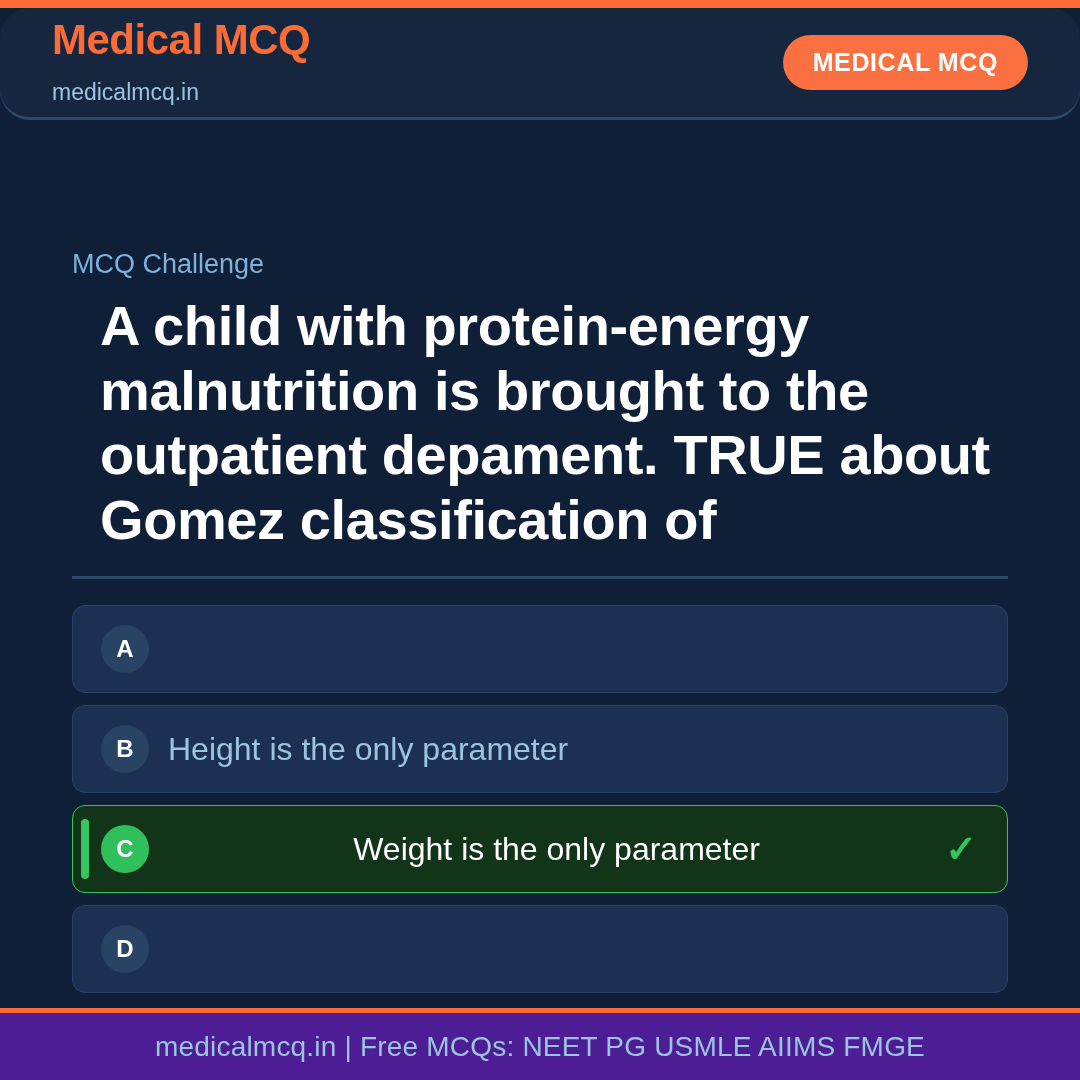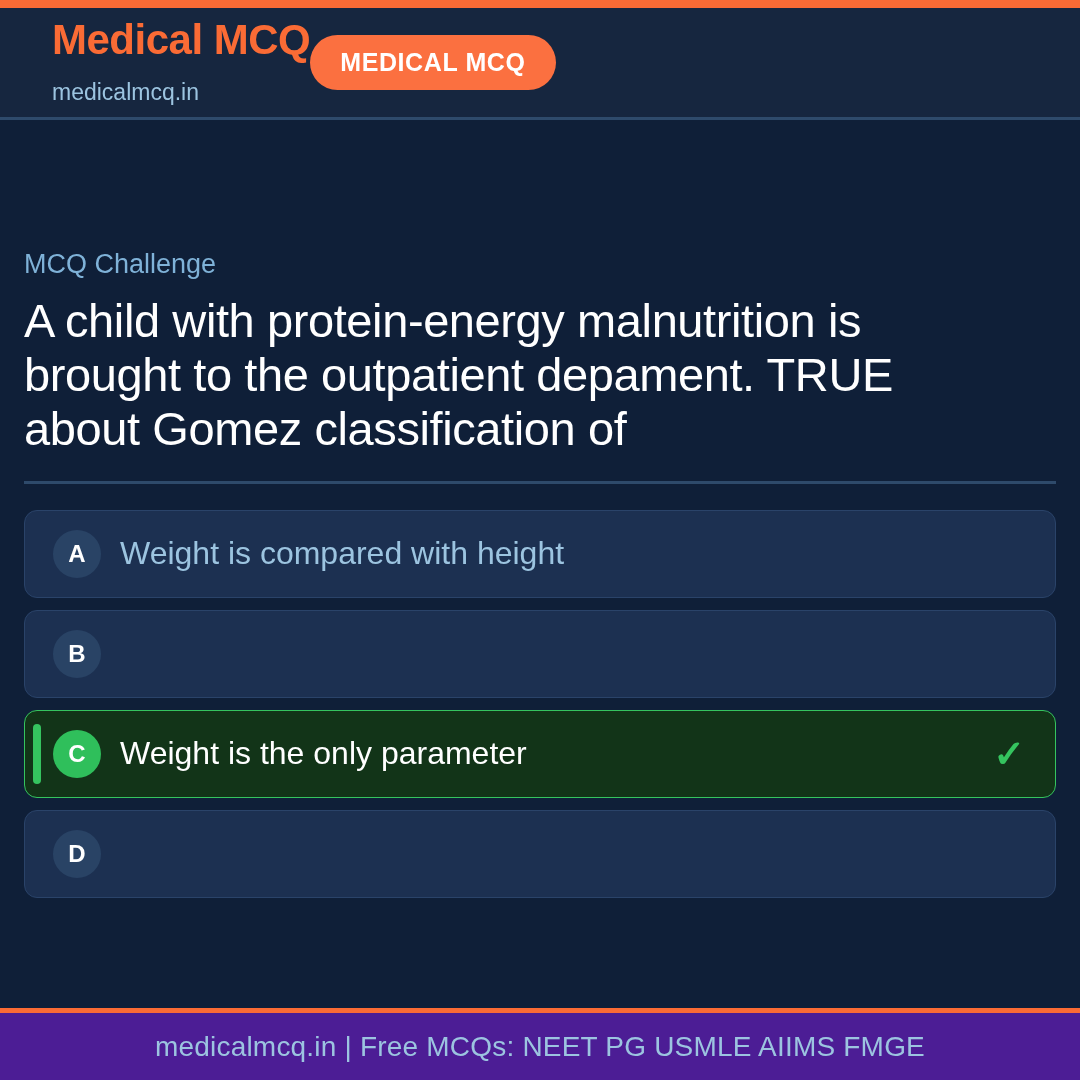--- a/index.html
+++ b/index.html
@@ -12,23 +12,24 @@
   .page { position:relative; width:1080px; height:1080px; display:flex; flex-direction:column; }
 
   
   .top-strip { height:8px; background:#FA6B35; flex:0 0 8px; }
 
   
   .header {
     position:relative;
     flex:0 0 112px;
     background:#16263F;
-    display:flex; align-items:center; 
+    display:flex; align-items:center; justify-content:space-between;
     padding:0 52px 0 52px;
     border-bottom:3px solid #2E4A6B;
+    border-radius:30px;
   }
   .brand { display:flex; flex-direction:column; justify-content:center; }
   .brand-title {
     color:#FA6B35;
     font-size:42px;
     font-weight:bold;
     line-height:1.05;
     letter-spacing:-0.5px;
   }
   .brand-sub {
@@ -45,39 +46,40 @@
     letter-spacing:0.6px;
     padding:13px 30px;
     border-radius:30px;
     white-space:nowrap;
   }
 
   
   .main {
     flex:1 1 auto;
     background:#0F1F38;
-    padding:0 24px;
+    padding:0 72px;
     display:flex;
     flex-direction:column;
     position:relative;
   }
   .kicker {
     color:#7FB2D8;
     font-size:27px;
     margin-top:128px;
     line-height:1.2;
   }
   .question {
     color:#FFFFFF;
-    font-size:47px;
-    font-weight:normal;
+    font-size:56px;
+    font-weight:bold;
     line-height:1.15;
     margin-top:14px;
     letter-spacing:-0.4px;
     max-width:900px;
+    margin-left:28px;
   }
   .q-divider {
     height:3px;
     background:#2E4A6B;
     margin-top:24px;
     margin-bottom:26px;
   }
 
   
   .options { display:flex; flex-direction:column; gap:12px; }
@@ -118,21 +120,21 @@
     margin-right:19px;
   }
   .option.correct .opt-letter { background:#2FBF5B; }
 
   .opt-text {
     color:#9CC4E0;
     font-size:32px;
     line-height:1.2;
     flex:1 1 auto;
   }
-  .option.correct .opt-text { color:#FFFFFF; }
+  .option.correct .opt-text { color:#FFFFFF;text-align:center; }
 
   .check-icon {
     flex:0 0 auto;
     color:#35C45F;
     font-size:38px;
     line-height:1;
     display:none;
     font-weight:bold;
   }
   .option.correct .check-icon { display:block; }
@@ -171,27 +173,27 @@
   <div class="main">
     <div class="kicker">MCQ Challenge</div>
     <div class="question">A child with protein-energy malnutrition is brought to the outpatient depament. TRUE about Gomez classification of</div>
     <div class="q-divider"></div>
 
     <div class="options">
 
       <div class="option">
 
         <div class="opt-letter">A</div>
-        <div class="opt-text">Weight is compared with height</div>
 
       </div>
 
       <div class="option">
 
         <div class="opt-letter">B</div>
+        <div class="opt-text">Height is the only parameter</div>
 
       </div>
 
       <div class="option correct">
         <div class="accent-bar"></div>
         <div class="opt-letter">C</div>
         <div class="opt-text">Weight is the only parameter</div>
         <div class="check-icon">✓</div>
       </div>
 

